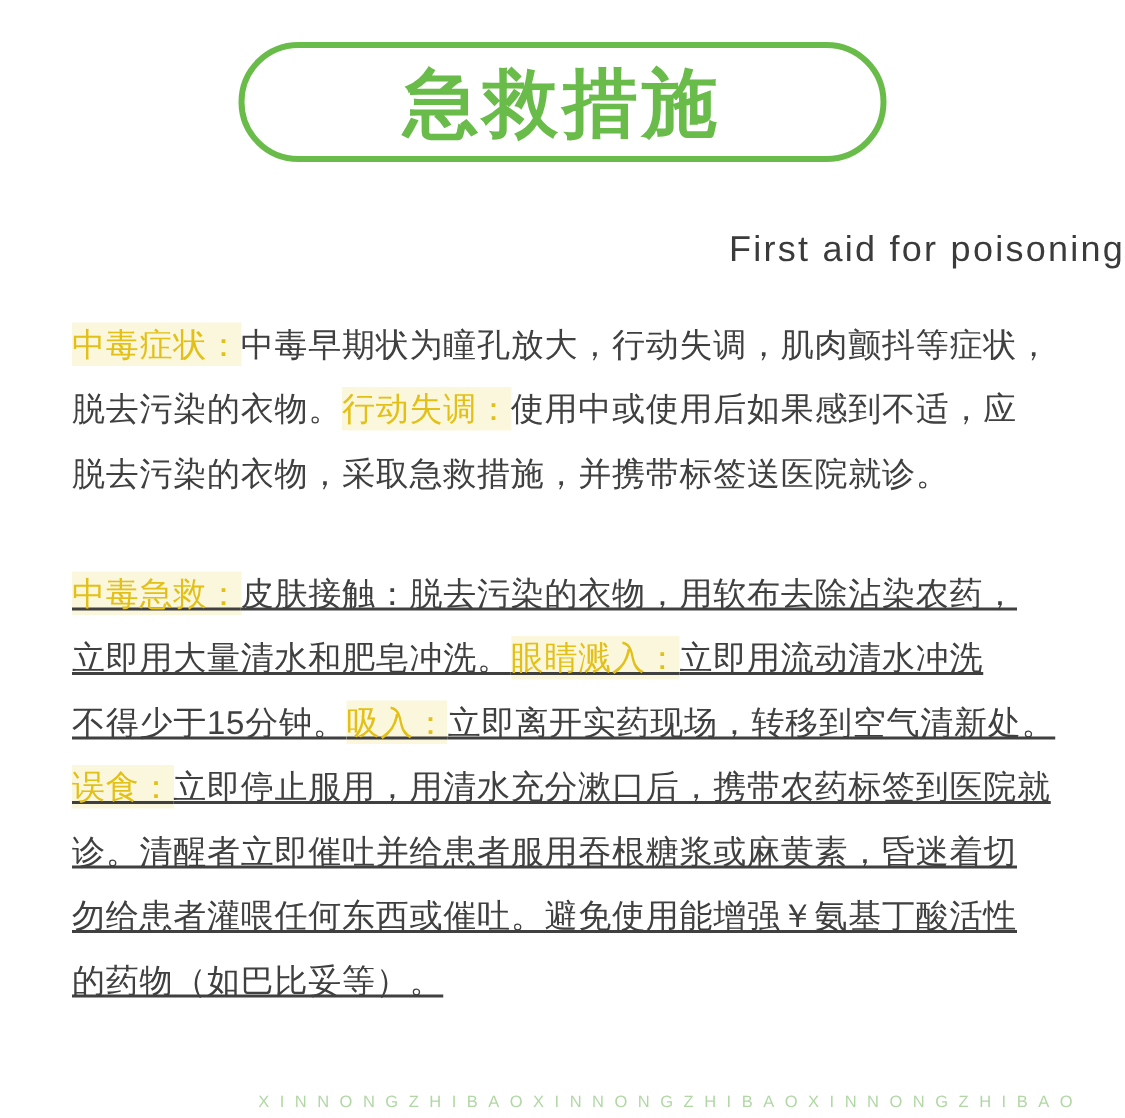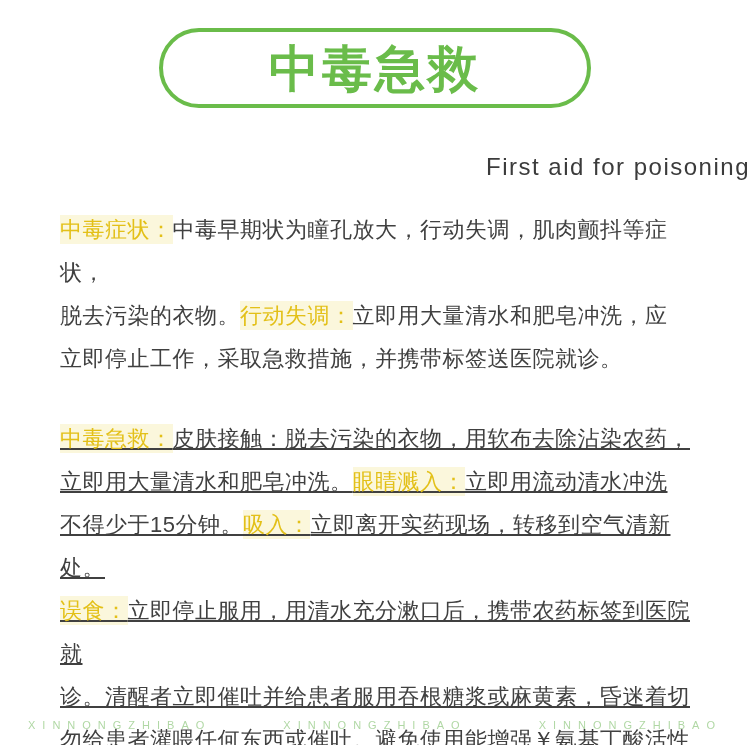--- a/index.html
+++ b/index.html
@@ -43,55 +43,55 @@
     color: var(--subtitle-text, #3b3b3b);
     line-height: 22px;
   }
   .content {
     margin: 30px 36px 0 48px;
     font-size: 22px;
     line-height: 43px;
     color: var(--body-text, #404040);
     letter-spacing: 0.5px;
   }
-  .paragraph { margin: 12px; }
+  .paragraph { margin: 0; }
   .paragraph + .paragraph { margin-top: 37px; text-decoration: underline; }
   .hl-label {
     color: var(--label-yellow, #e3c018);
     background: var(--label-bg, #fbf7dc);
     padding: 2px 0;
   }
   .watermark-row {
     position: absolute;
     left: 0;
     right: 0;
-    bottom: 14px;
+    bottom: 4px;
     display: flex;
-    justify-content: space-between;
+    justify-content: flex-end;
     padding: 0 28px;
     font-size: 11px;
     letter-spacing: 7px;
     color: var(--watermark-green, #a3d195);
     opacity: 0.85;
     white-space: nowrap;
   }
 </style>
 </head>
 <body style="--green: #6abc4a; --label-yellow: #e3c018; --label-bg: #fbf7dc; --body-text: #404040; --subtitle-text: #3b3b3b; --watermark-green: #a3d195;">
 
 <div class="poster">
 
   <div class="title-pill">
-    <div class="page-title">中毒急救</div>
+    <div class="page-title">急救措施</div>
   </div>
 
   <div class="subtitle">First aid for poisoning</div>
 
   <div class="content">
-    <p class="paragraph"><span class="hl-label">中毒症状：</span><span class="body-seg">中毒早期状为瞳孔放大，行动失调，肌肉颤抖等症状，</span><br><span class="body-seg">脱去污染的衣物。</span><span class="hl-label">行动失调：</span><span class="body-seg">立即用大量清水和肥皂冲洗，应</span><br><span class="body-seg">立即停止工作，采取急救措施，并携带标签送医院就诊。</span></p>
+    <p class="paragraph"><span class="hl-label">中毒症状：</span><span class="body-seg">中毒早期状为瞳孔放大，行动失调，肌肉颤抖等症状，</span><br><span class="body-seg">脱去污染的衣物。</span><span class="hl-label">行动失调：</span><span class="body-seg">使用中或使用后如果感到不适，应</span><br><span class="body-seg">脱去污染的衣物，采取急救措施，并携带标签送医院就诊。</span></p>
     <p class="paragraph"><span class="hl-label">中毒急救：</span><span class="body-seg">皮肤接触：脱去污染的衣物，用软布去除沾染农药，</span><br><span class="body-seg">立即用大量清水和肥皂冲洗。</span><span class="hl-label">眼睛溅入：</span><span class="body-seg">立即用流动清水冲洗</span><br><span class="body-seg">不得少于15分钟。</span><span class="hl-label">吸入：</span><span class="body-seg">立即离开实药现场，转移到空气清新处。</span><br><span class="hl-label">误食：</span><span class="body-seg">立即停止服用，用清水充分漱口后，携带农药标签到医院就</span><br><span class="body-seg">诊。清醒者立即催吐并给患者服用吞根糖浆或麻黄素，昏迷着切</span><br><span class="body-seg">勿给患者灌喂任何东西或催吐。避免使用能增强￥氨基丁酸活性</span><br><span class="body-seg">的药物（如巴比妥等）。</span></p>
   </div>
 
   <div class="watermark-row">
     <span>XINNONGZHIBAO</span>
     <span>XINNONGZHIBAO</span>
     <span>XINNONGZHIBAO</span>
   </div>
 
 </div>

